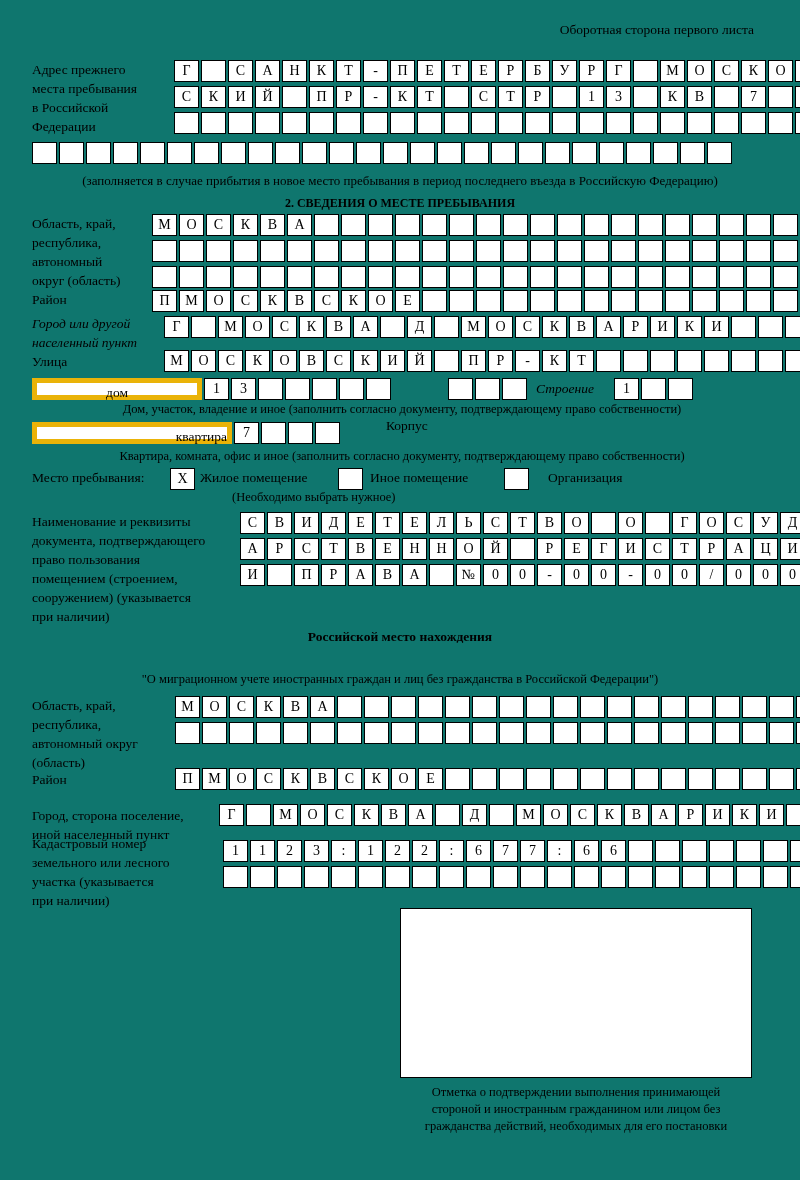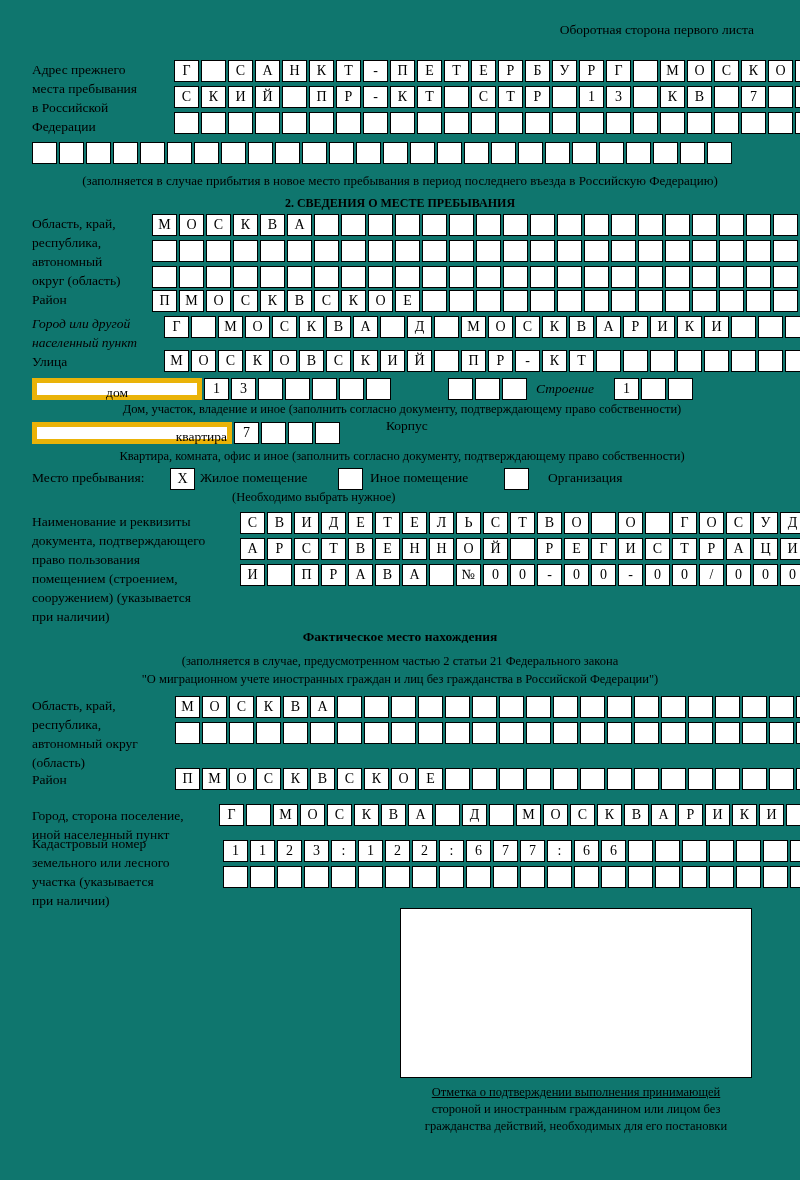--- a/index.html
+++ b/index.html
@@ -493,22 +493,21 @@
       <div class="cell">0</div>
       <div class="cell">-</div>
       <div class="cell">0</div>
       <div class="cell">0</div>
       <div class="cell">/</div>
       <div class="cell">0</div>
       <div class="cell">0</div>
       <div class="cell">0</div>
     </div>
 
-  <div class="center bold" style="left:32px; top:628px; width:736px; font-size:13.5px;">Фактическое место нахождения</div>
-  <div class="center" style="left:32px; top:652px; width:736px; font-size:12.5px;">(заполняется в случае, предусмотренном частью 2 статьи 21 Федерального закона</div>
+  <div class="center bold" style="left:32px; top:628px; width:736px; font-size:13.5px;">Российской место нахождения</div>
   <div class="center" style="left:32px; top:670px; width:736px; font-size:12.5px;">"О миграционном учете иностранных граждан и лиц без гражданства в Российской Федерации")</div>
 
   <div class="lbl" style="left:32px; top:696px; width:150px;">Область, край,
 республика,
 автономный округ
 (область)</div>
   <div class="row" id="s3-reg-0" style="left:175px; top:696px;">
       <div class="cell">М</div>
       <div class="cell">О</div>
       <div class="cell">С</div>
@@ -663,17 +662,17 @@
       <div class="cell"></div>
       <div class="cell"></div>
       <div class="cell"></div>
       <div class="cell"></div>
       <div class="cell"></div>
       <div class="cell"></div>
       <div class="cell"></div>
     </div>
 
   <div class="notebox" style="left:400px; top:908px; width:352px; height:170px;"></div>
-  <div class="capt" style="left:390px; top:1084px; width:372px;text-decoration:underline;">Отметка о подтверждении выполнения принимающей</div>
+  <div class="capt" style="left:390px; top:1084px; width:372px;">Отметка о подтверждении выполнения принимающей</div>
   <div class="capt" style="left:390px; top:1101px; width:372px;">стороной и иностранным гражданином или лицом без</div>
   <div class="capt" style="left:390px; top:1118px; width:372px;">гражданства действий, необходимых для его постановки</div>
 
 </div>
 
 </body></html>

